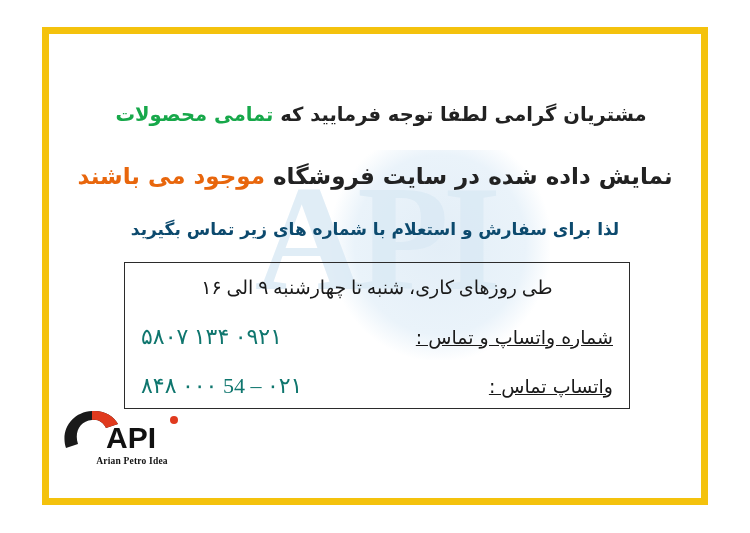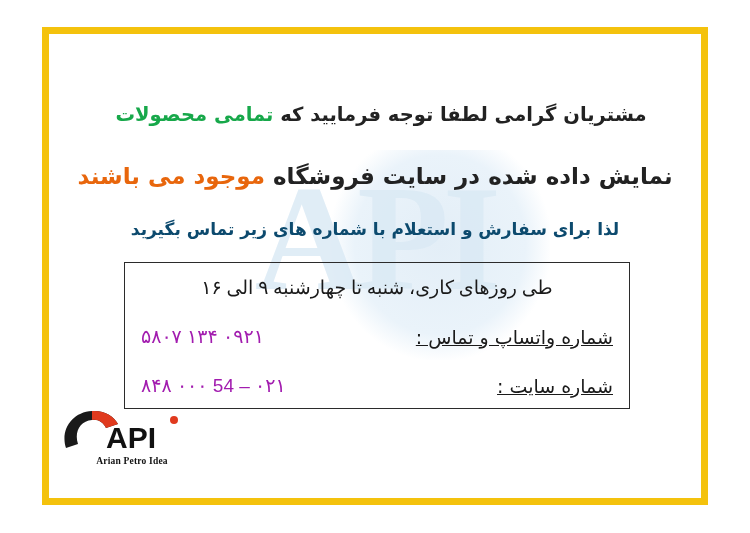--- a/index.html
+++ b/index.html
@@ -131,23 +131,23 @@
     font-family: Liberation Serif, serif;
   }
   .contact-label {
     font-size: 19px;
     color: #1a1a1a;
     font-family: "DejaVu Sans", sans-serif;
     white-space: nowrap;
     text-decoration: underline;
   }
   .contact-value {
-    font-size: 19px;
-    color: #a21caf;
-    font-family: Liberation Sans, sans-serif;
+    font-size: 22px;
+    color: #0f766e;
+    font-family: Liberation Serif, serif;
     white-space: nowrap;
     letter-spacing: 1px;
   }
   .hours-text {
     font-size: 19px;
     color: #1a1a1a;
     white-space: nowrap;
   }
 
   
@@ -197,21 +197,21 @@
 
   <div class="contact-box">
     <div class="contact-row single">
       <span class="hours-text">طی روزهای کاری، شنبه تا چهارشنبه ۹ الی ۱۶</span>
     </div>
     <div class="contact-row">
       <span class="contact-label">شماره واتساپ و تماس :</span>
       <span class="contact-value">۰۹۲۱ ۱۳۴  ۵۸۰۷</span>
     </div>
     <div class="contact-row">
-      <span class="contact-label">شماره سایت :</span>
+      <span class="contact-label">واتساپ تماس :</span>
       <span class="contact-value">۰۲۱ – 54 ۰۰۰ ۸۴۸</span>
     </div>
   </div>
 
   <div class="logo">
     <div class="logo-mark">
       <svg width="134" height="46" viewBox="0 0 134 46">
         <path d="M4 40 C -2 22, 10 4, 30 3 C 42 2, 52 8, 56 16 L 44 20 C 41 14, 36 11, 30 12 C 18 13, 12 24, 16 36 Z" fill="#1a1a1a"></path>
         <path d="M30 12 C 36 11, 41 14, 44 20 L 56 16 C 52 8, 42 2, 30 3 Z" fill="#e03a1e"></path>
         <text x="44" y="40" font-family="Liberation Sans, sans-serif" font-size="30" font-weight="bold" fill="#111111">API</text>

